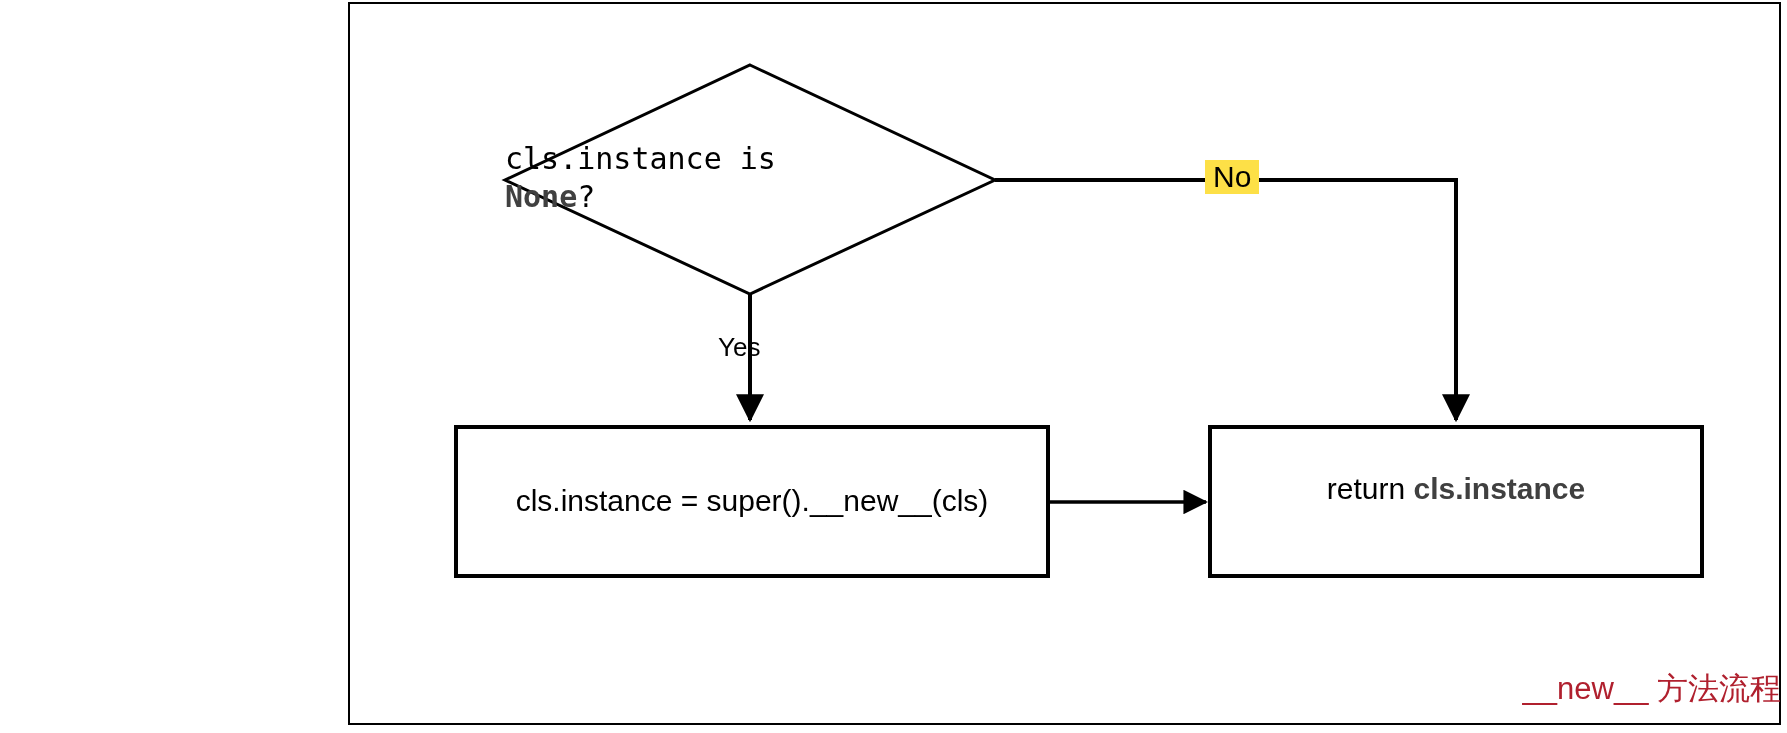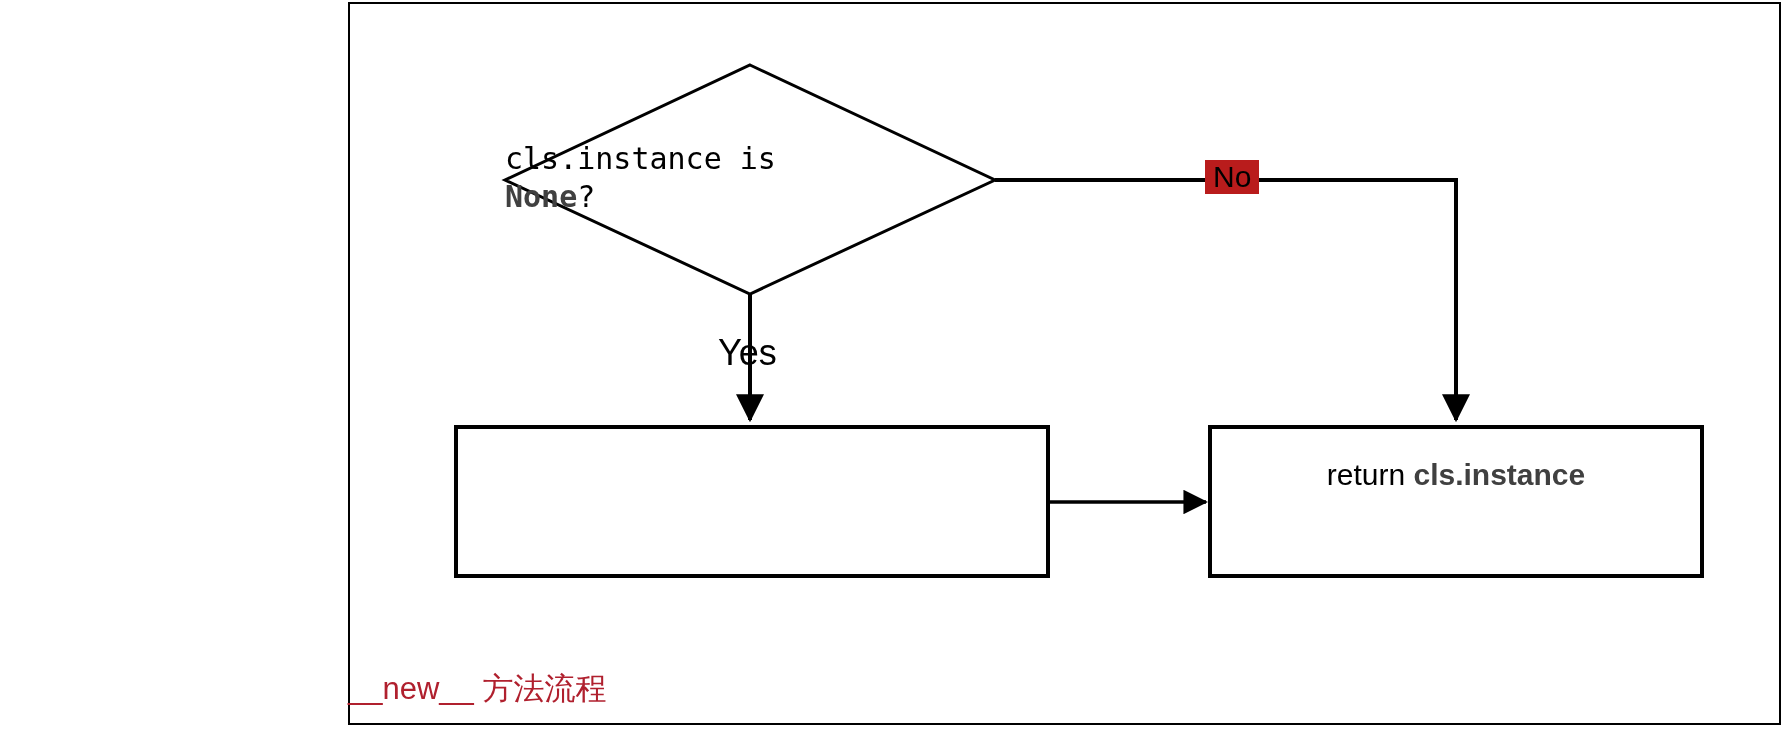--- a/index.html
+++ b/index.html
@@ -91,49 +91,49 @@
     font-family: "DejaVu Sans Mono", "Liberation Mono", monospace;
     font-size: 30px;
     line-height: 38px;
   }
   .code-red { color: #404040; font-weight: bold; }
 
   #edge-label-no {
     left: 1205px;
     top: 160px;
     font-size: 30px;
-    background: #b91c1c;
+    background: #fde047;
     padding: 0 8px;
   }
   #edge-label-yes {
     left: 718px;
     top: 332px;
-    font-size: 36px;
+    font-size: 26px;
   }
 
   #box-left-text {
     left: 456px;
     top: 484px;
     width: 592px;
     text-align: center;
     font-size: 30px;
   }
   #box-right-text {
     left: 1210px;
-    top: 458px;
+    top: 472px;
     width: 492px;
     text-align: center;
     font-size: 30px;
   }
 
   #flow-caption {
     left: 348px;
     top: 668px;
     width: 1433px;
-    text-align: left;
+    text-align: right;
     color: #b0202e;
     font-size: 31px;
   }
 </style>
 </head>
 <body>
 
 <div id="canvas">
 
 
@@ -161,18 +161,19 @@
 
   <div class="flow-text" id="decision-text">
     <div>cls.instance is</div>
     <div><span class="code-red">None</span><span>?</span></div>
   </div>
 
   <div class="flow-text" id="edge-label-no">No</div>
 
   <div class="flow-text" id="edge-label-yes">Yes</div>
 
+  <div class="flow-text" id="box-left-text">cls.instance = super().__new__(cls)</div>
 
   <div class="flow-text" id="box-right-text"><span>return </span><span class="code-red">cls.instance</span></div>
 
   <div class="flow-text" id="flow-caption">__new__ 方法流程</div>
 
 </div>
 
 </body></html>

